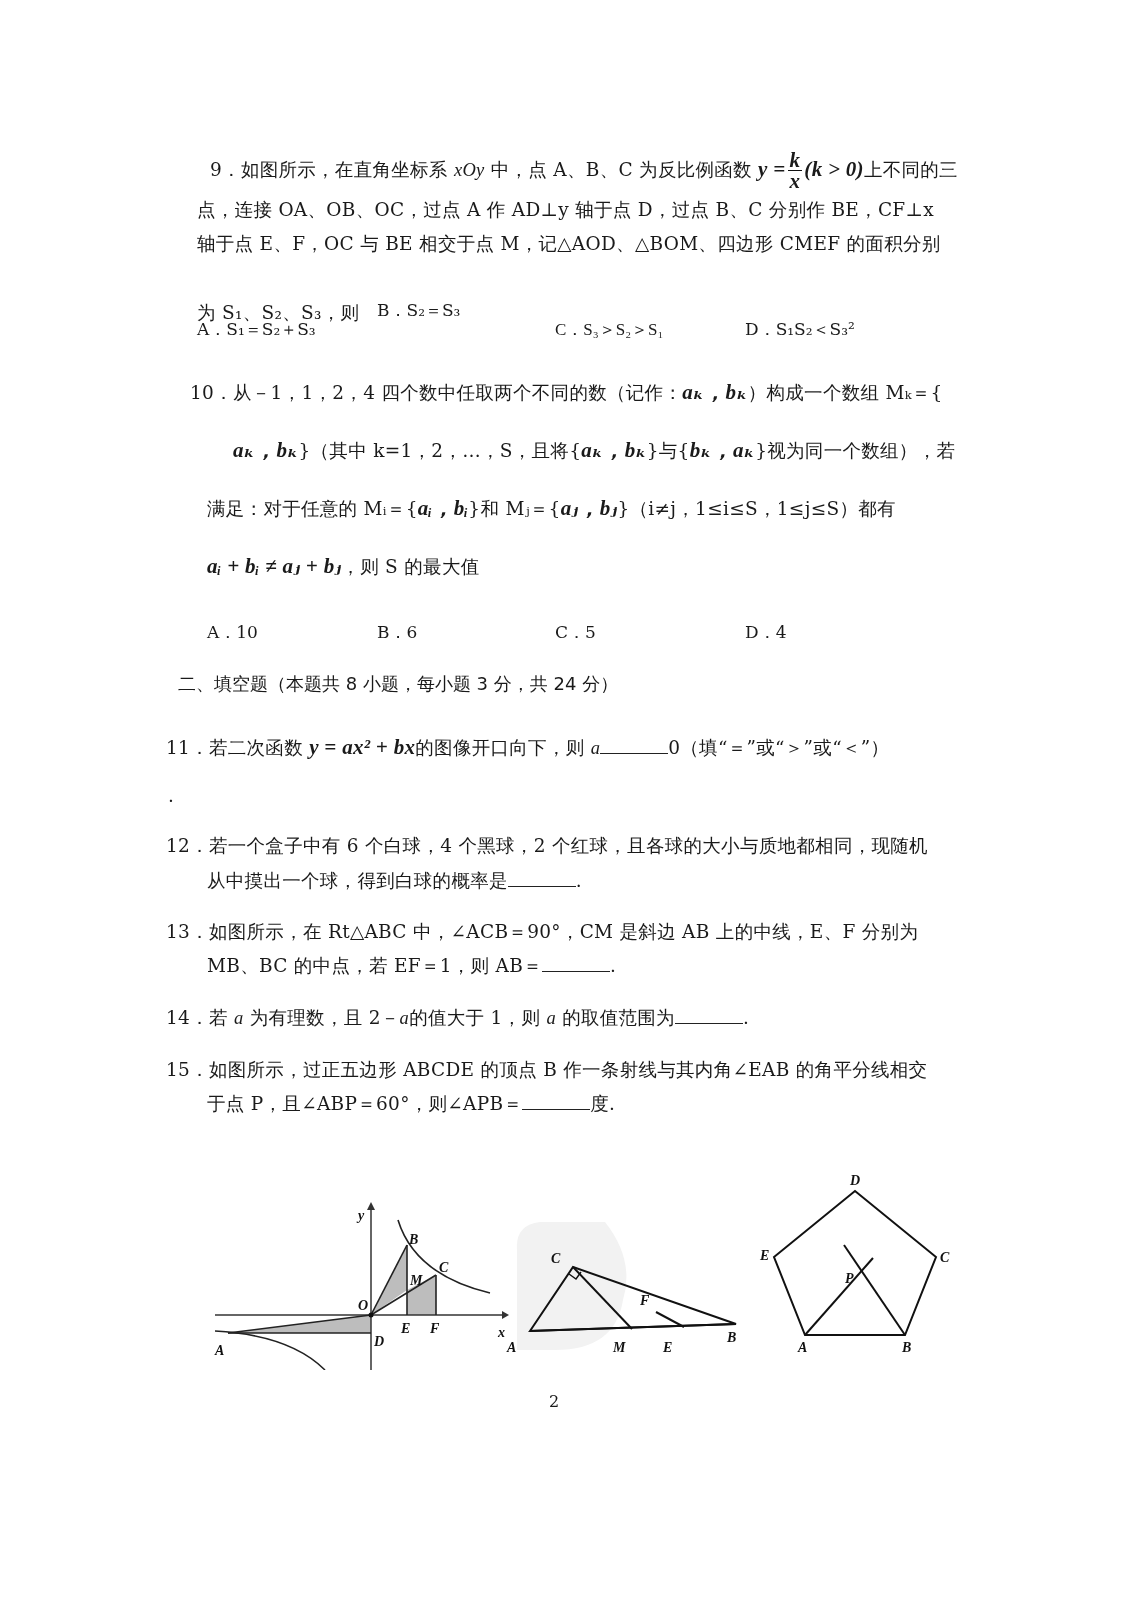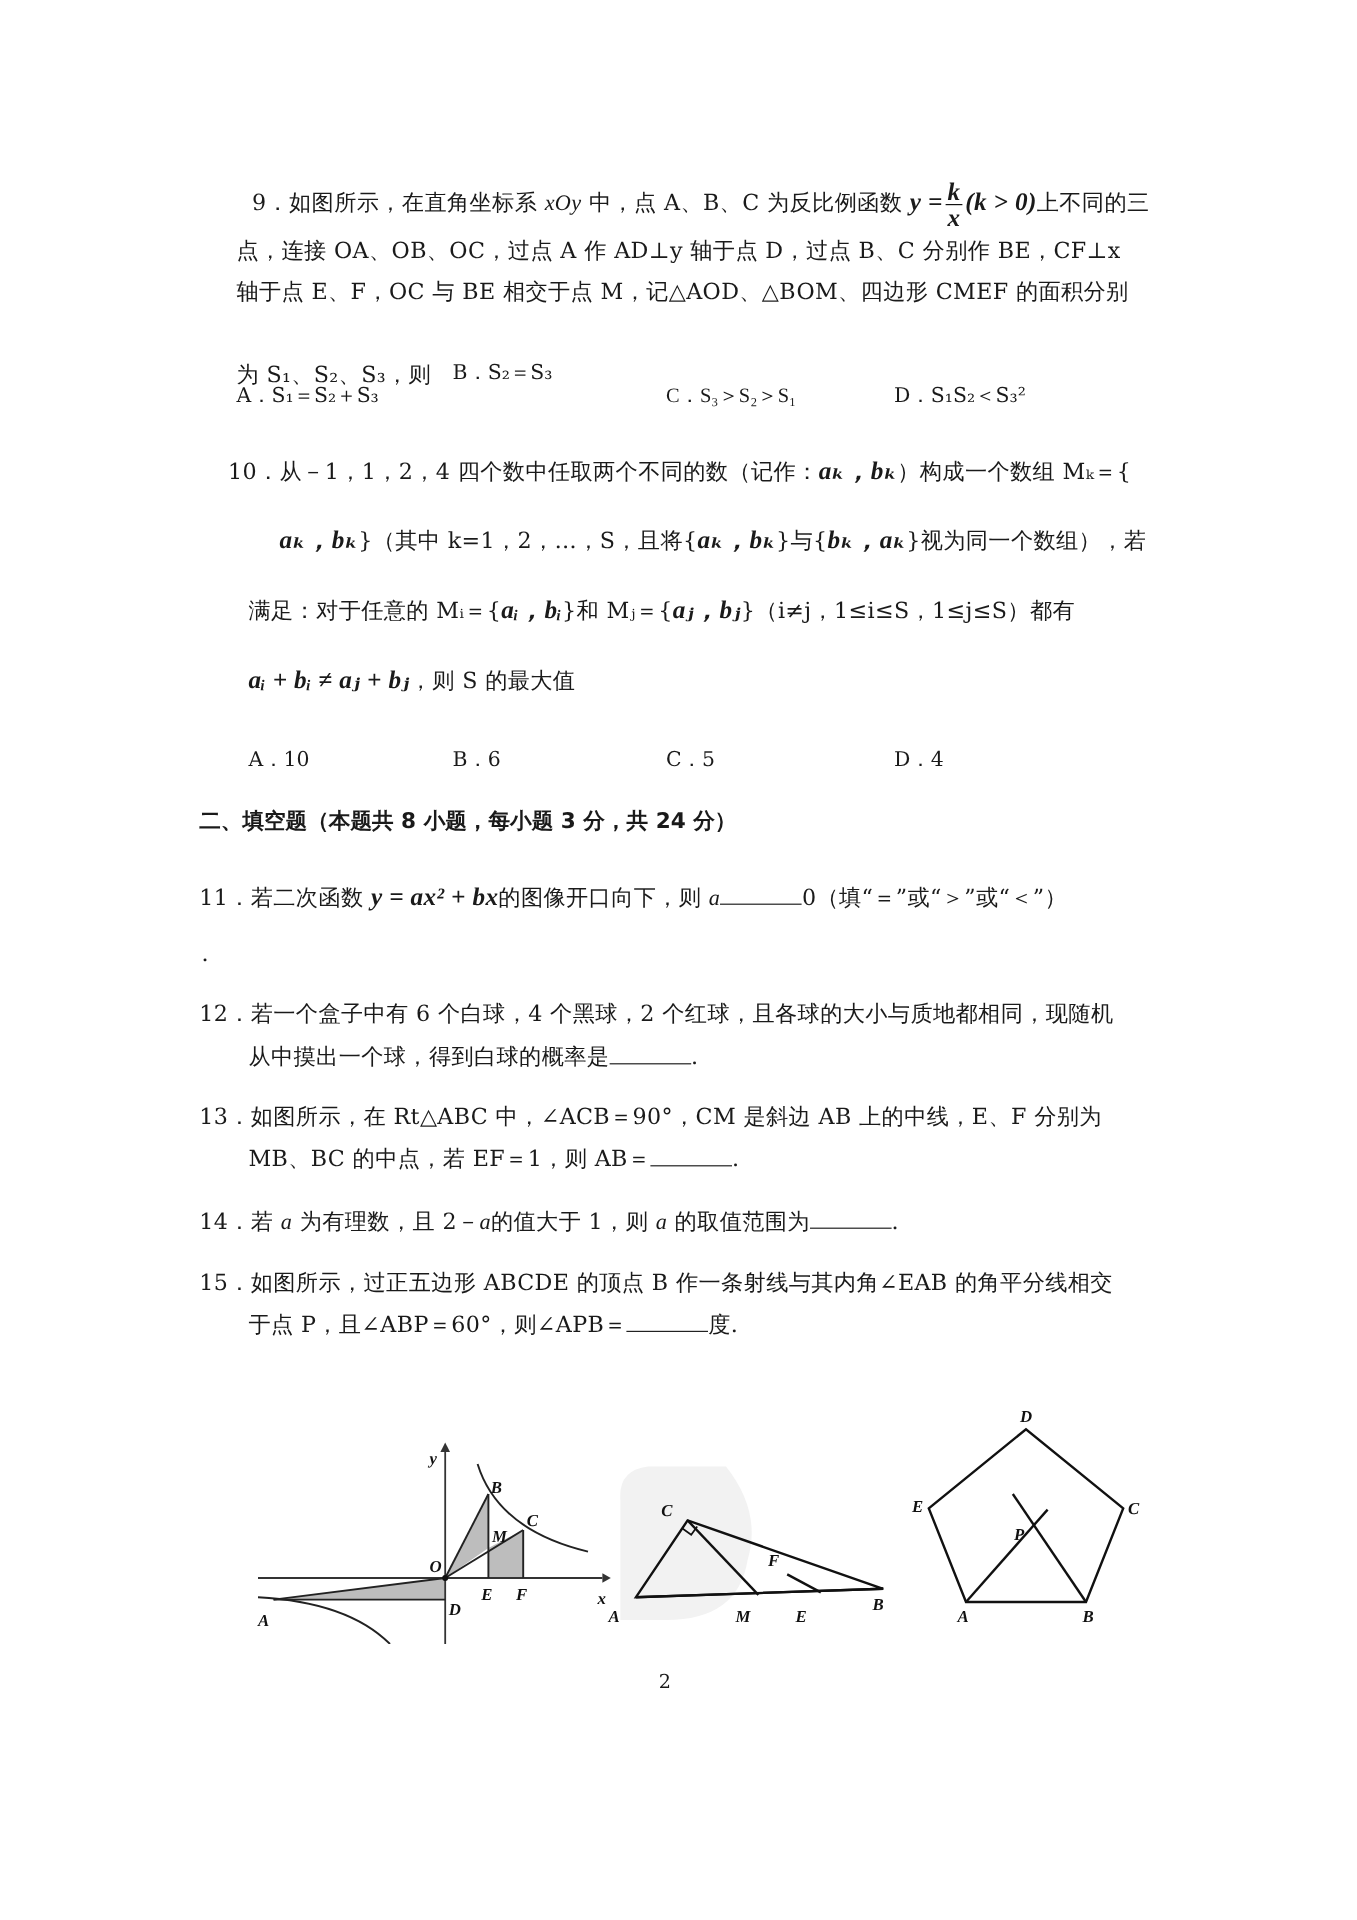--- a/index.html
+++ b/index.html
@@ -9,21 +9,21 @@
     color: #1a1a1a;
   }
   .line { position: absolute; font-size: 18.5px; line-height: 24px; white-space: nowrap; letter-spacing: 0.3px; }
   .m { font-family: "Liberation Serif", "DejaVu Serif", serif; font-style: italic; font-weight: bold; font-size: 21px; }
   .it { font-style: italic; font-family: "Liberation Serif", serif; }
   .blank { display: inline-block; border-bottom: 1.3px solid #222; height: 18px; vertical-align: baseline; }
   .frac { display: inline-block; vertical-align: middle; text-align: center; font-family: "Liberation Serif", serif; font-style: italic; font-weight: bold; font-size: 21px; line-height: 20px; margin: 0 2px; }
   .frac span { display: block; }
   .frac .num { border-bottom: 1.5px solid #111; padding: 0 2px; }
   .opt { position: absolute; font-size: 17px; white-space: nowrap; }
-  .section { position: absolute; font-family: "DejaVu Sans", "Liberation Sans", sans-serif; font-weight: bold; font-size: 18px; white-space: nowrap; }
+  .section { position: absolute; font-family: "DejaVu Sans", "Liberation Sans", sans-serif; font-weight: normal; font-size: 18px; white-space: nowrap; margin-left: 12px; }
   .pagenum { position: absolute; left: 549px; top: 1392px; font-size: 16px; }
   svg text { font-family: "Liberation Serif", serif; font-style: italic; font-weight: bold; font-size: 14px; fill: #111; }
 </style>
 </head>
 <body>
 
 <div class="line" style="left:166px; top:150px;margin-left:44px;">
   <span>9．</span><span>如图所示，在直角坐标系</span> <span class="it">xOy</span> <span>中，点 A、B、C 为反比例函数</span>
   <span class="m">y =</span><span class="frac"><span class="num">k</span><span>x</span></span><span class="m">(k &gt; 0)</span><span>上不同的三</span>
 </div>

